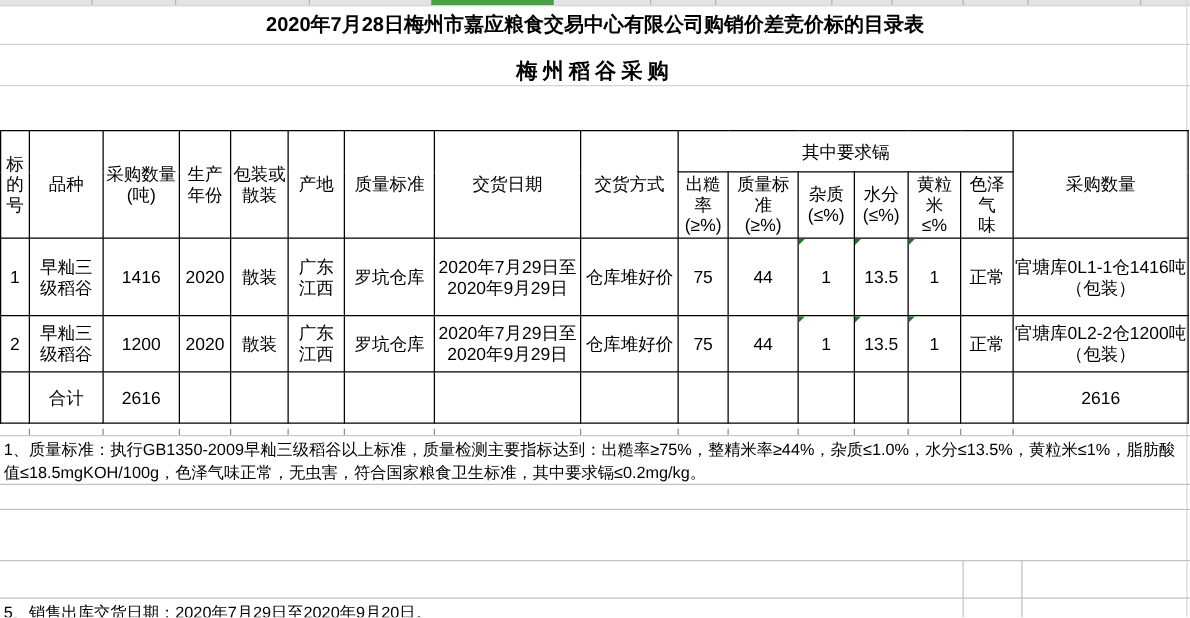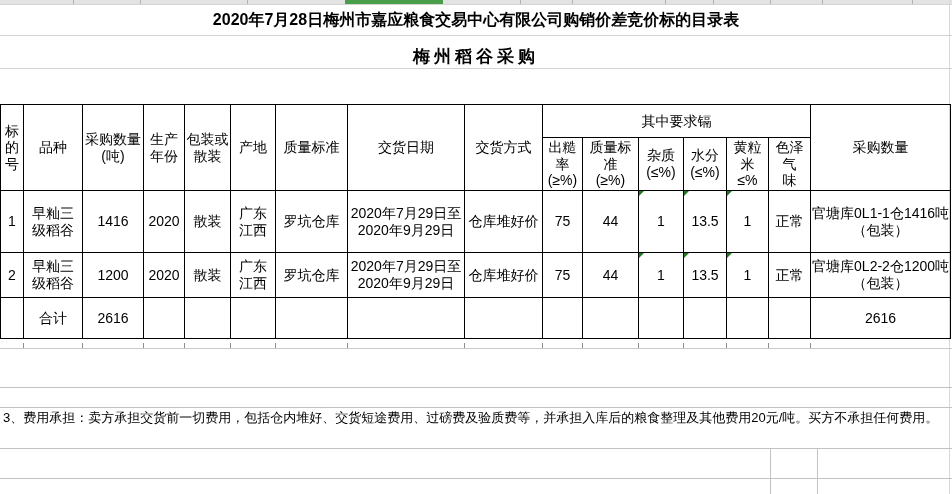--- a/index.html
+++ b/index.html
@@ -211,23 +211,24 @@
     <i style="left:542px"></i>
       <i style="left:582px"></i>
       <i style="left:638px"></i>
       <i style="left:683px"></i>
     <i style="left:726px"></i>
       <i style="left:768px"></i>
       <i style="left:810px"></i>
   </div>
 
   <div class="notes">
+    <div class="note n1">1、质量标准：执行GB1350-2009早籼三级稻谷以上标准，质量检测主要指标达到：出糙率≥75%，整精米率≥44%，杂质≤1.0%，水分≤13.5%，黄粒米≤1%，脂肪酸值≤18.5mgKOH/100g，色泽气味正常，无虫害，符合国家粮食卫生标准，其中要求镉≤0.2mg/kg。</div>
     <div class="hline" style="top:38px"></div>
     <div class="hline" style="top:58px"></div>
-    <div class="note n3">3、费用承担：卖方承担交货前一切费用，包括仓内堆好、交货短途费用、过磅费及验质费等，并承担入库后的粮食整理及其他费用20元/吨。买方不承担任何费用。</div>
     <div class="hline" style="top:99px"></div>
     <div class="hline" style="top:129px"></div>
+    <div class="note n5">5、销售出库交货日期：2020年7月29日至2020年9月20日。</div>
 
     <div class="vline" style="left:770px; top:99px; height:47px"></div>
     <div class="vline" style="left:817px; top:99px; height:47px"></div>
   </div>
 
 </div>
 
 </body></html>

